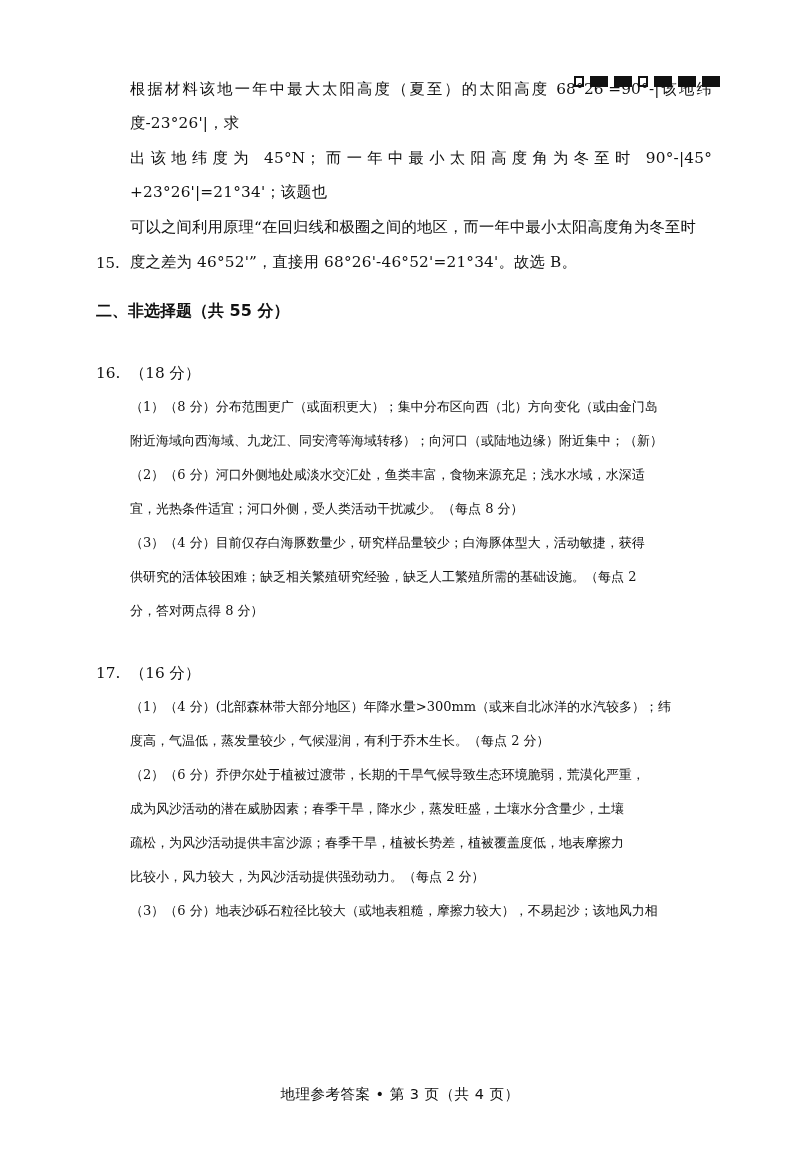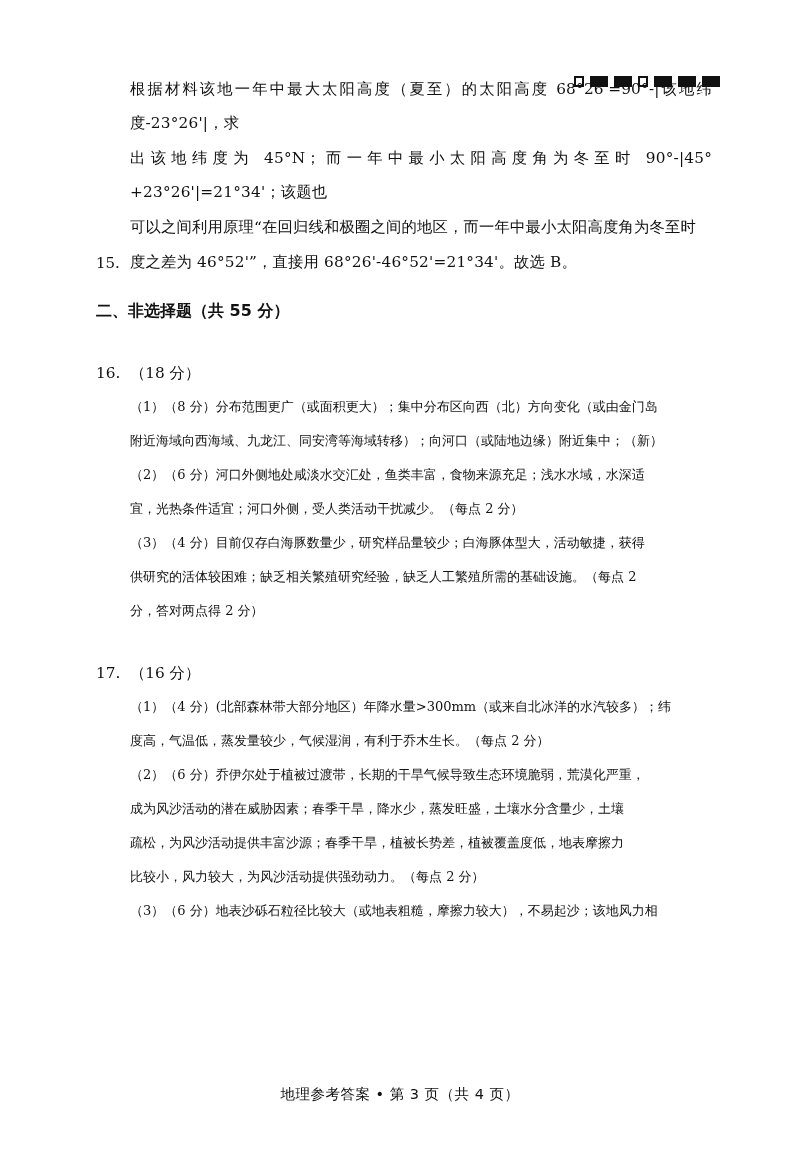--- a/index.html
+++ b/index.html
@@ -137,24 +137,24 @@
 
     <div class="qhead">
       <span class="qnum">16.</span><span>（18 分）</span>
     </div>
     <div class="numbered">
       <div class="num"></div>
       <div class="body">
         <p class="sub">（1）（8 分）分布范围更广（或面积更大）；集中分布区向西（北）方向变化（或由金门岛</p>
         <p class="sub">附近海域向西海域、九龙江、同安湾等海域转移）；向河口（或陆地边缘）附近集中；（新）</p>
         <p class="sub">（2）（6 分）河口外侧地处咸淡水交汇处，鱼类丰富，食物来源充足；浅水水域，水深适</p>
-        <p class="sub">宜，光热条件适宜；河口外侧，受人类活动干扰减少。（每点 2 分）</p>
+        <p class="sub">宜，光热条件适宜；河口外侧，受人类活动干扰减少。（每点 8 分）</p>
         <p class="sub">（3）（4 分）目前仅存白海豚数量少，研究样品量较少；白海豚体型大，活动敏捷，获得</p>
         <p class="sub">供研究的活体较困难；缺乏相关繁殖研究经验，缺乏人工繁殖所需的基础设施。（每点 2</p>
-        <p class="sub">分，答对两点得 2 分）</p>
+        <p class="sub">分，答对两点得 8 分）</p>
       </div>
     </div>
 
     <div class="qhead">
       <span class="qnum">17.</span><span>（16 分）</span>
     </div>
     <div class="numbered">
       <div class="num"></div>
       <div class="body">
         <p class="sub">（1）（4 分）(北部森林带大部分地区）年降水量&gt;300mm（或来自北冰洋的水汽较多）；纬</p>

